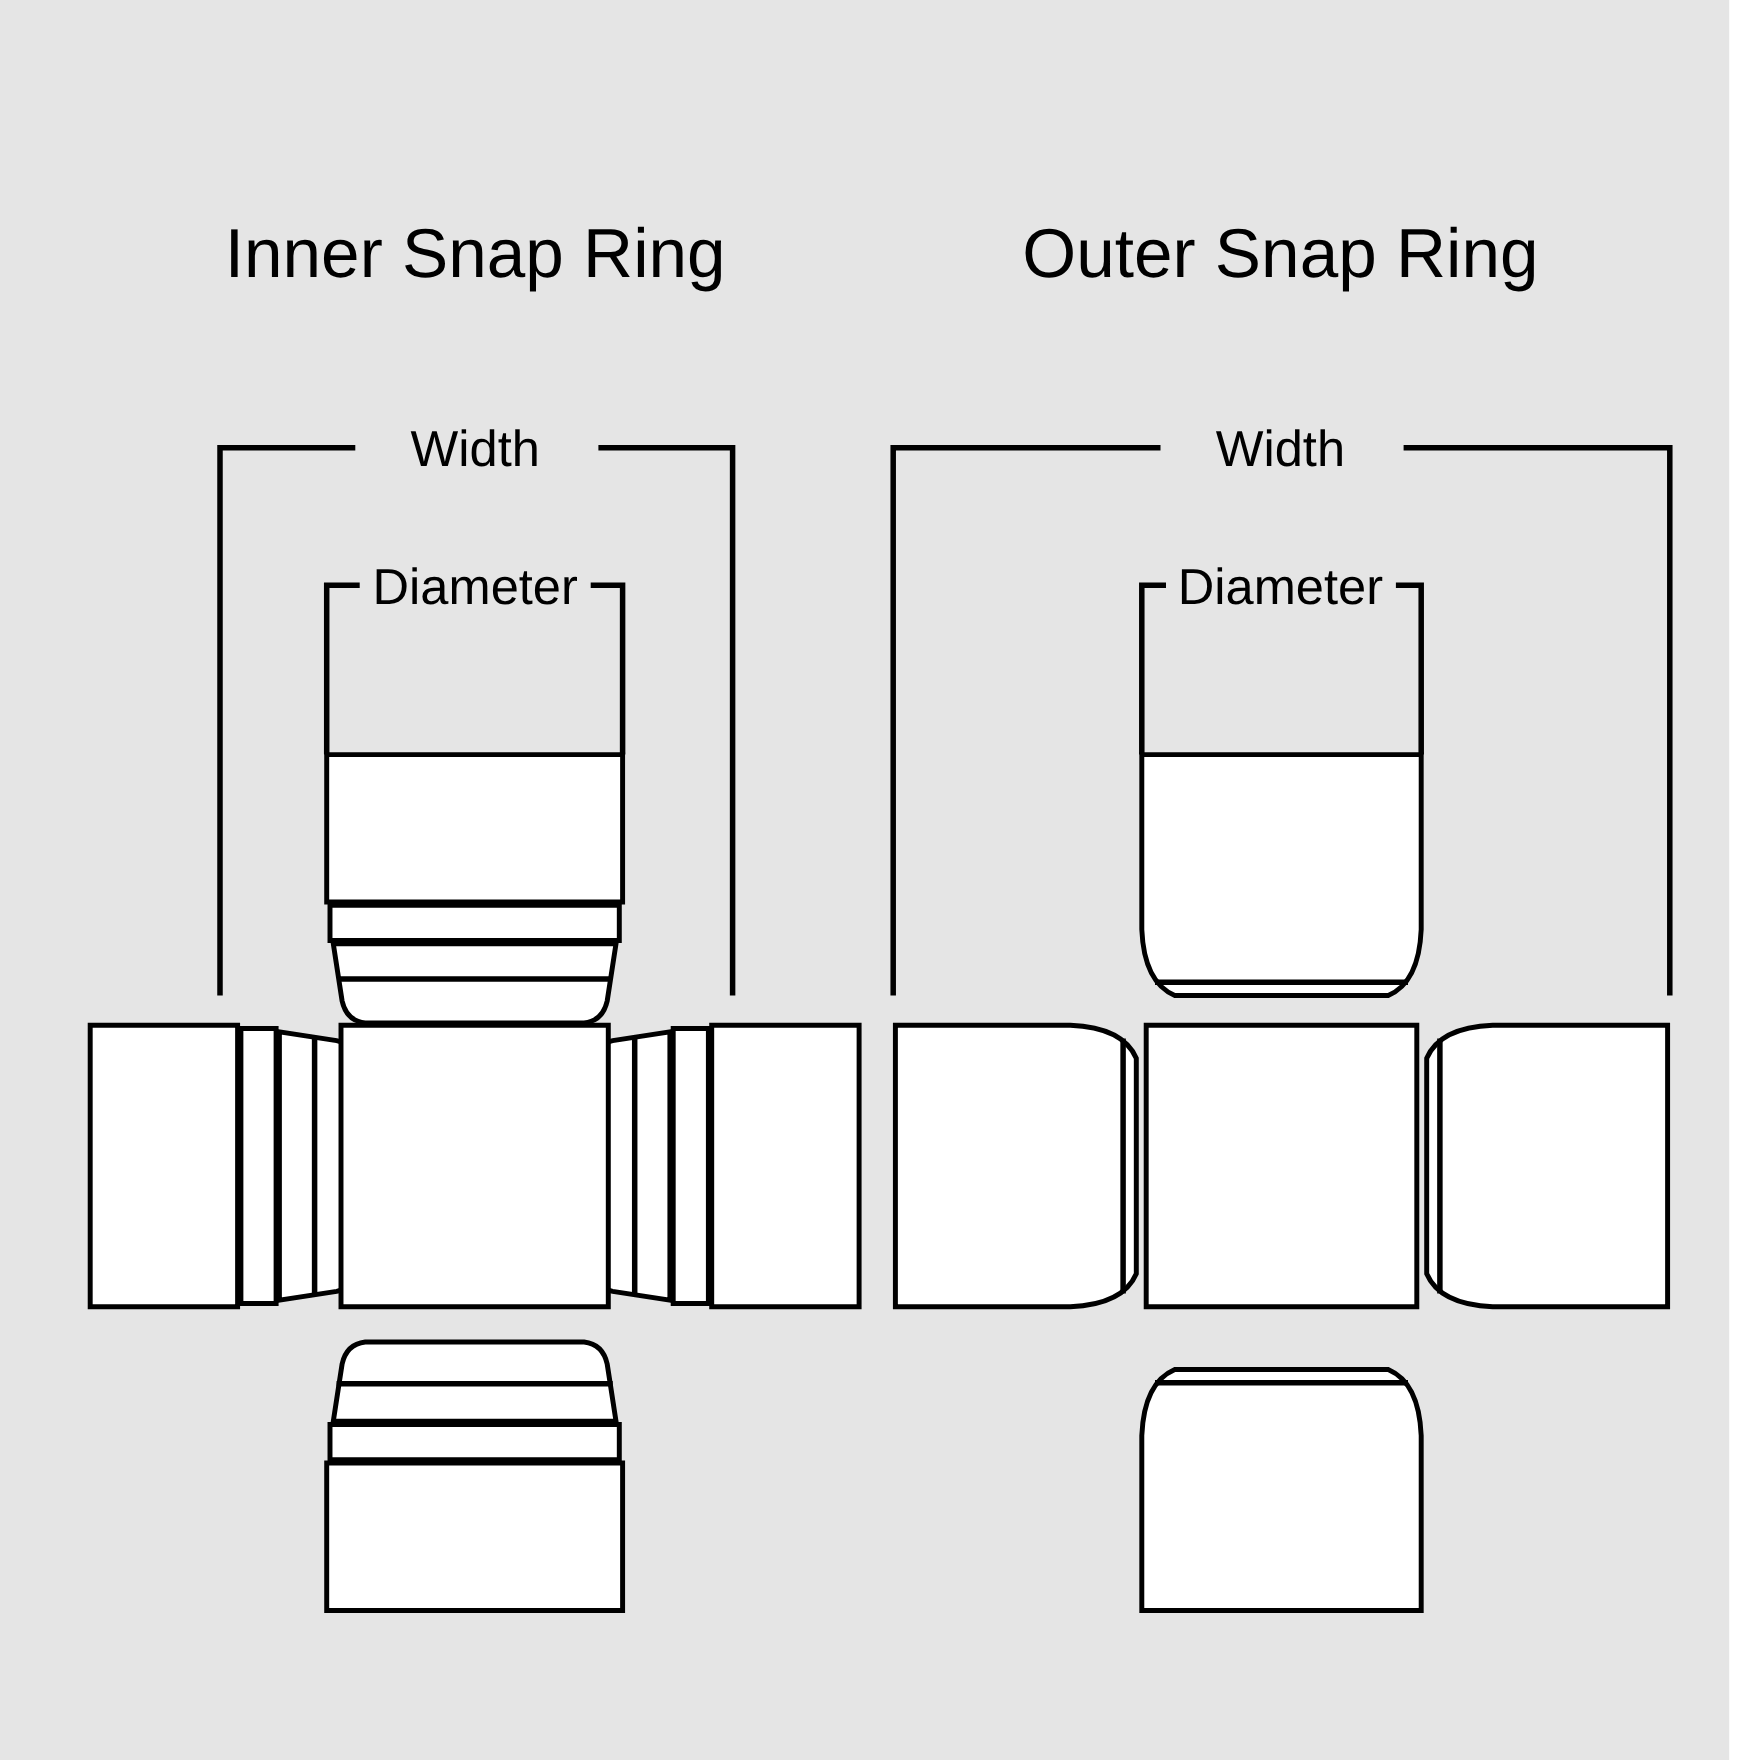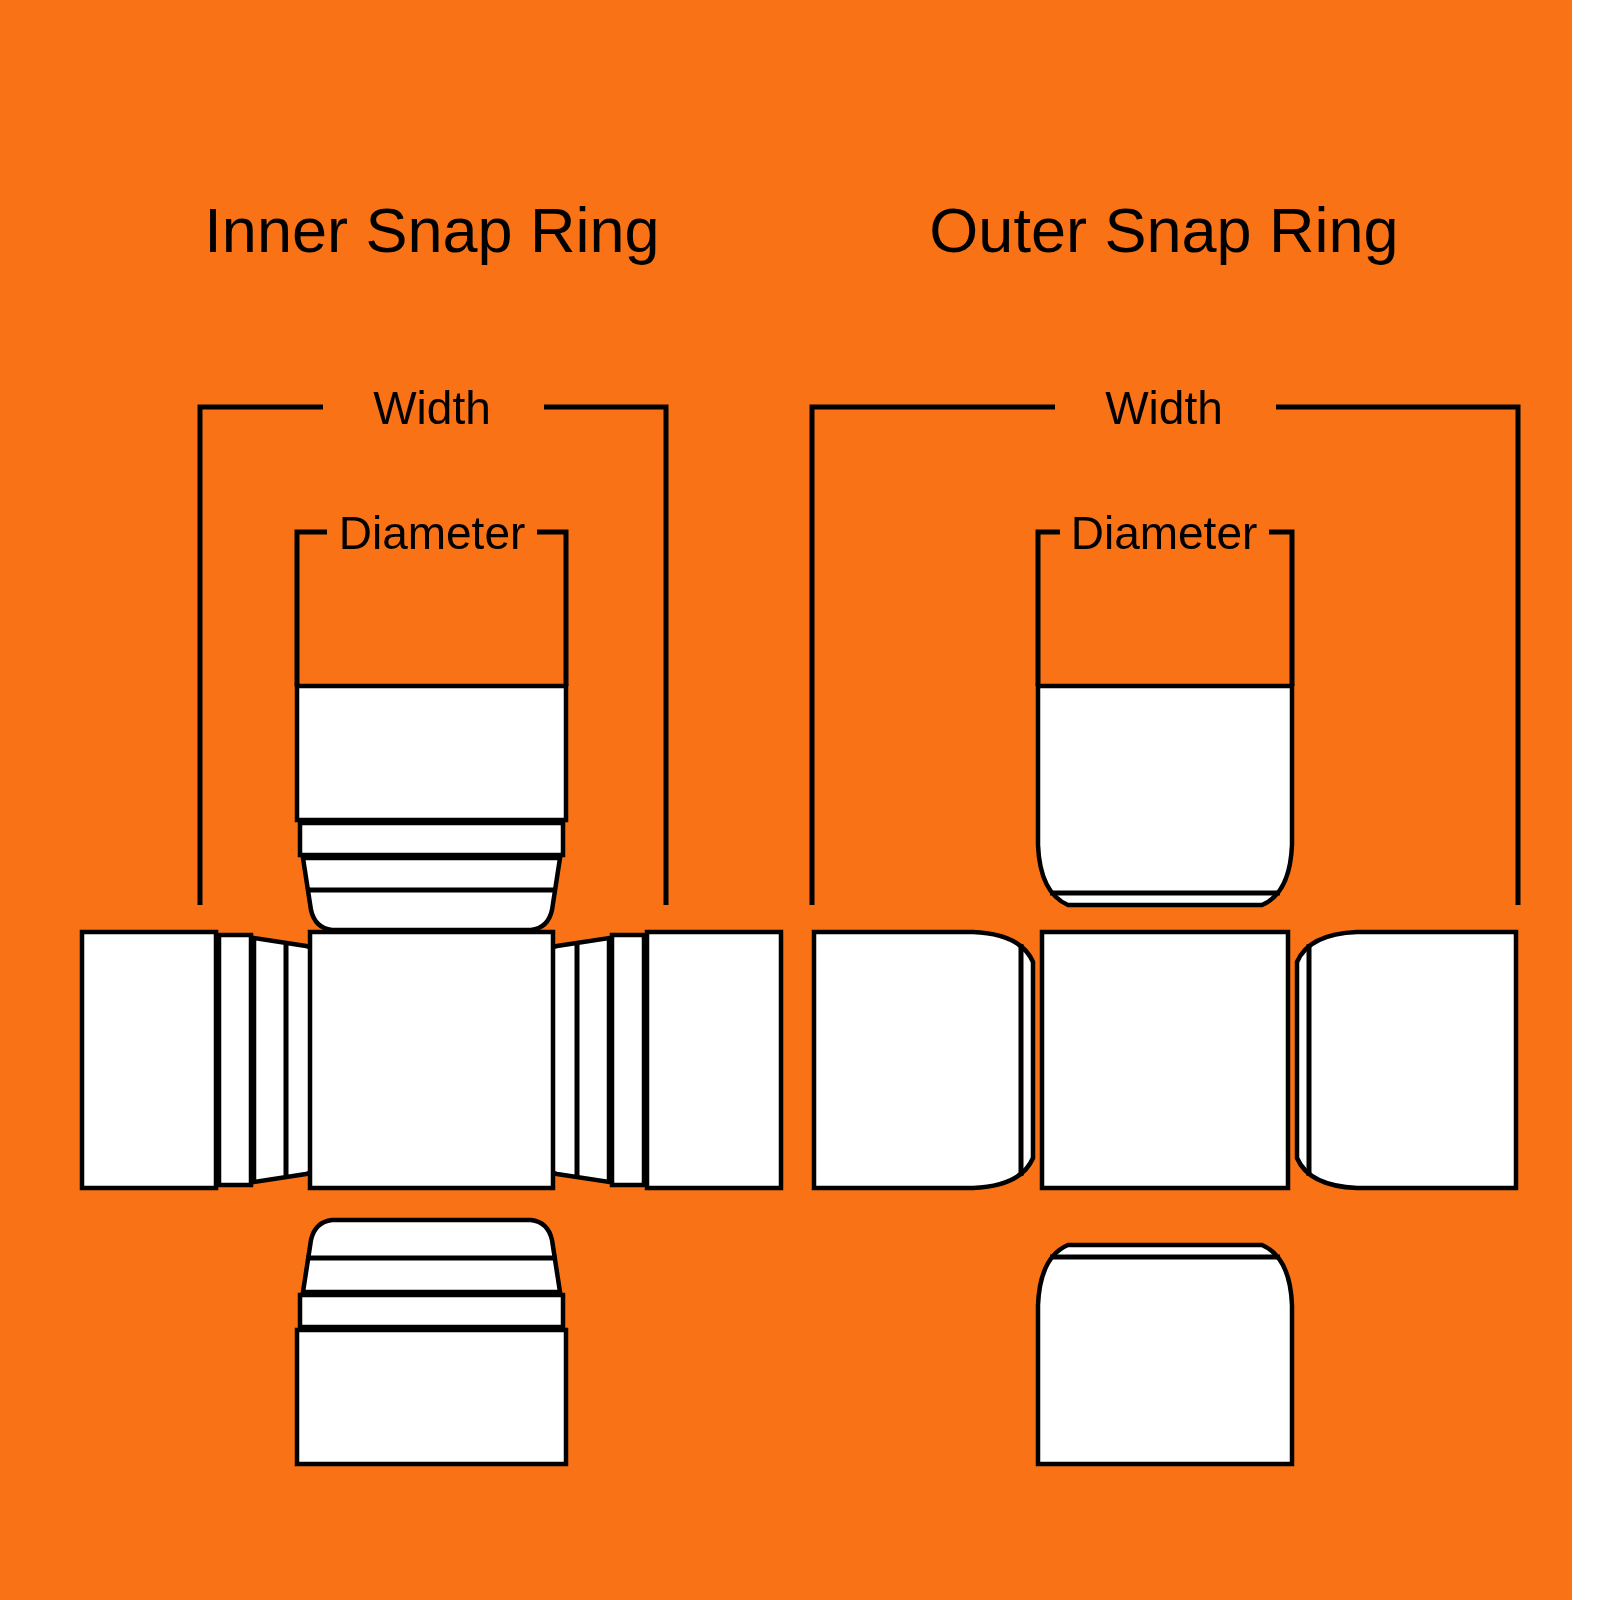--- a/index.html
+++ b/index.html
@@ -11,21 +11,21 @@
     width: 1600px;
     height: 1600px;
     font-family: "Liberation Sans", sans-serif;
     color: #000000;
     overflow: hidden;
   }
   #diagram-root {
     position: relative;
     width: 1572px;
     height: 1600px;
-    background: #f97316;
+    background: #e5e5e5;
   }
   svg.figure {
     display: block;
     width: 1600px;
     height: 1600px;
   }
   .part-outline {
     fill: #ffffff;
     stroke: #000000;
     stroke-width: 4.5;

